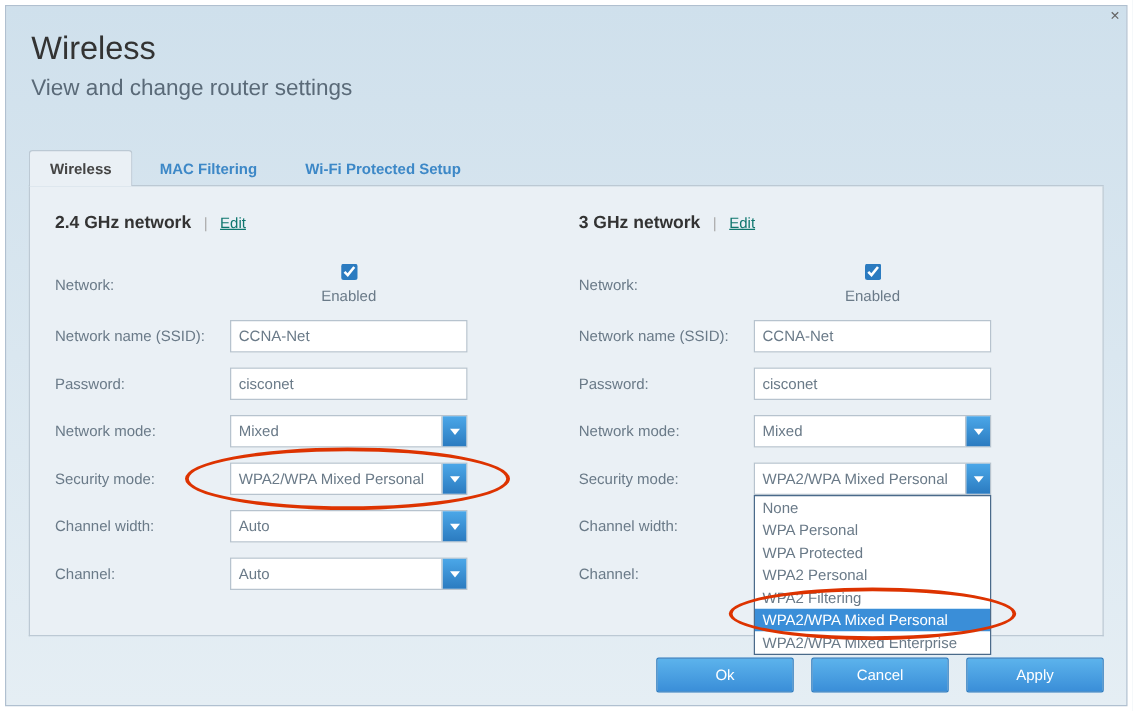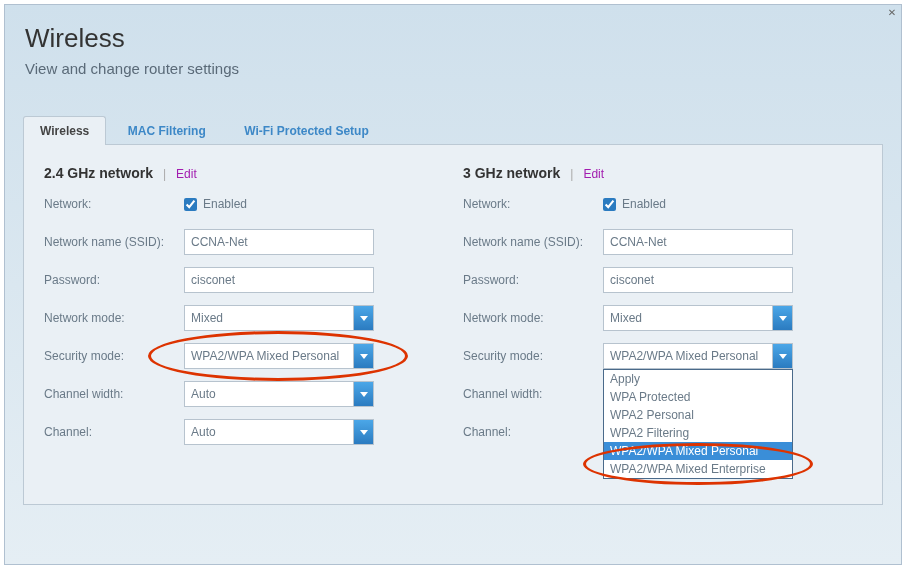--- a/index.html
+++ b/index.html
@@ -4,38 +4,38 @@
   <style>
     * { box-sizing: border-box; margin: 0; padding: 0; font-family: Arial, sans-serif; }
     body { background: #fff; width: 906px; height: 569px; position: relative; }
     .dialog {
       position: absolute; top: 4px; left: 4px; right: 4px; bottom: 4px;
       border: 1px solid #b0c0d0; background: linear-gradient(#cfe0ec, #e5eef4);
     }
     .close-x { position: absolute; top: 2px; right: 2px; width: 14px; height: 14px; font-size: 10px; color: #666; text-align: center; cursor: pointer; }
     .header { padding: 18px 20px 12px; }
     .header h1 { font-size: 26px; font-weight: normal; color: #333; }
-    .header .sub { font-size: 15px; color: #5a6a78; margin-top: 6px; }
+    .header .sub { font-size: 18px; color: #5a6a78; margin-top: 6px; }
     .tabrow { margin: 26px 18px 0; position: relative; border-bottom: 1px solid #bcc9d4; font-weight: bold; }
     .tab { display: inline-block; padding: 7px 16px; font-size: 12px; color: #3d88c7; cursor: pointer; border: 1px solid transparent; border-bottom: none; border-radius: 3px 3px 0 0; background: transparent; position: relative; top: 1px; }
     .tab.active { background: #eaf0f5; border-color: #bcc9d4; color: #444; }
     .panel { margin: 0 18px 60px; background: #eaf0f5; border: 1px solid #bcc9d4; border-top: none; padding: 20px; display: flex; gap: 20px; min-height: 360px; }
     .col { flex: 1; }
-    .sectionhead { display: flex; align-items: baseline; gap: 10px; margin-bottom: 10px; }
+    .sectionhead { display: flex; align-items: baseline; gap: 10px; margin-bottom: 26px; }
     .sectionhead h3 { font-size: 14px; color: #333; }
     .sectionhead .sep { color: #aaa; font-size: 12px; }
-    .sectionhead .editlink { font-size: 12px; color: #a21caf; cursor: pointer; }
+    .sectionhead .editlink { font-size: 12px; color: #0f766e; cursor: pointer; text-decoration: underline; }
     .row { display: flex; align-items: center; margin-bottom: 12px; min-height: 26px; }
     .lbl { width: 140px; font-size: 12px; color: #6a7a88; }
     .ctrl { width: 190px; position: relative; }
     .txtin { width: 190px; height: 26px; border: 1px solid #b7c3ce; font-size: 12px; padding: 12px 6px; color: #6a7a88; background: #fff; }
     .sel { width: 190px; height: 26px; border: 1px solid #b7c3ce; font-size: 12px; background: #fff; display: flex; align-items: center; justify-content: space-between; padding: 0 0 0 6px; color: #6a7a88; cursor: pointer; text-align: center; }
     .sel .arrow { width: 20px; height: 24px; border-left: 1px solid #b7c3ce; background: linear-gradient(#4ba7e8,#2b7bc0); display: flex; align-items: center; justify-content: center; }
     .sel .arrow::after { content:''; border-left: 4px solid transparent; border-right: 4px solid transparent; border-top: 5px solid #fff; }
-    .chk { display: flex; align-items: center; gap: 6px; font-size: 12px; color: #6a7a88; }
+    .chk { display: flex; align-items: center; gap: 6px; font-size: 12px; color: #6a7a88; flex-direction: column; }
     .chk input { accent-color: #2b7bc0; }
     .ring { position: absolute; border: 3px solid #d30; border-radius: 50%; pointer-events: none; }
     .ring1 { width: 260px; height: 50px; left: -36px; top: -12px; }
     .dropdown { position: absolute; top: 26px; left: 0; width: 190px; background: #fff; border: 1px solid #4a6a8a; z-index: 50; }
     .dropdown .opt { font-size: 12px; color: #6a7a88; padding: 2px 6px; cursor: pointer; }
     .dropdown .opt.hi { background: #3a8ed8; color: #fff; }
     .ring2 { position: absolute; width: 230px; height: 42px; left: -20px; top: 100px; border: 3px solid #d30; border-radius: 50%; pointer-events:none; z-index: 60; }
     .footer { position: absolute; bottom: 10px; right: 18px; display: flex; gap: 14px; }
     .btn { width: 110px; height: 28px; background: linear-gradient(#5cb3ec,#3a8ed8); border: 1px solid #2a7abf; color: #fff; font-size: 12px; border-radius: 2px; cursor: pointer; }
   </style>
@@ -148,34 +148,40 @@
           </div>
       </div>
       <div class="row">
         <div class="lbl">Security mode:</div>
         <div class="ctrl">
           <div class="sel">
               <span>WPA2/WPA Mixed Personal</span>
               <span class="arrow"></span>
             </div>
           <div class="dropdown">
-            <div class="opt">Apply</div>
+            <div class="opt">None</div>
+            <div class="opt">WPA Personal</div>
             <div class="opt">WPA Protected</div>
             <div class="opt">WPA2 Personal</div>
             <div class="opt">WPA2 Filtering</div>
             <div class="opt hi">WPA2/WPA Mixed Personal</div>
             <div class="opt">WPA2/WPA Mixed Enterprise</div>
           </div>
           <div class="ring2"></div>
         </div>
       </div>
       <div class="row">
         <div class="lbl">Channel width:</div>
         <div class="ctrl"></div>
       </div>
       <div class="row">
         <div class="lbl">Channel:</div>
         <div class="ctrl"></div>
       </div>
     </div>
   </div>
 
+  <div class="footer">
+    <button class="btn">Ok</button>
+    <button class="btn">Cancel</button>
+    <button class="btn">Apply</button>
+  </div>
 </div>
 
 </body></html>

